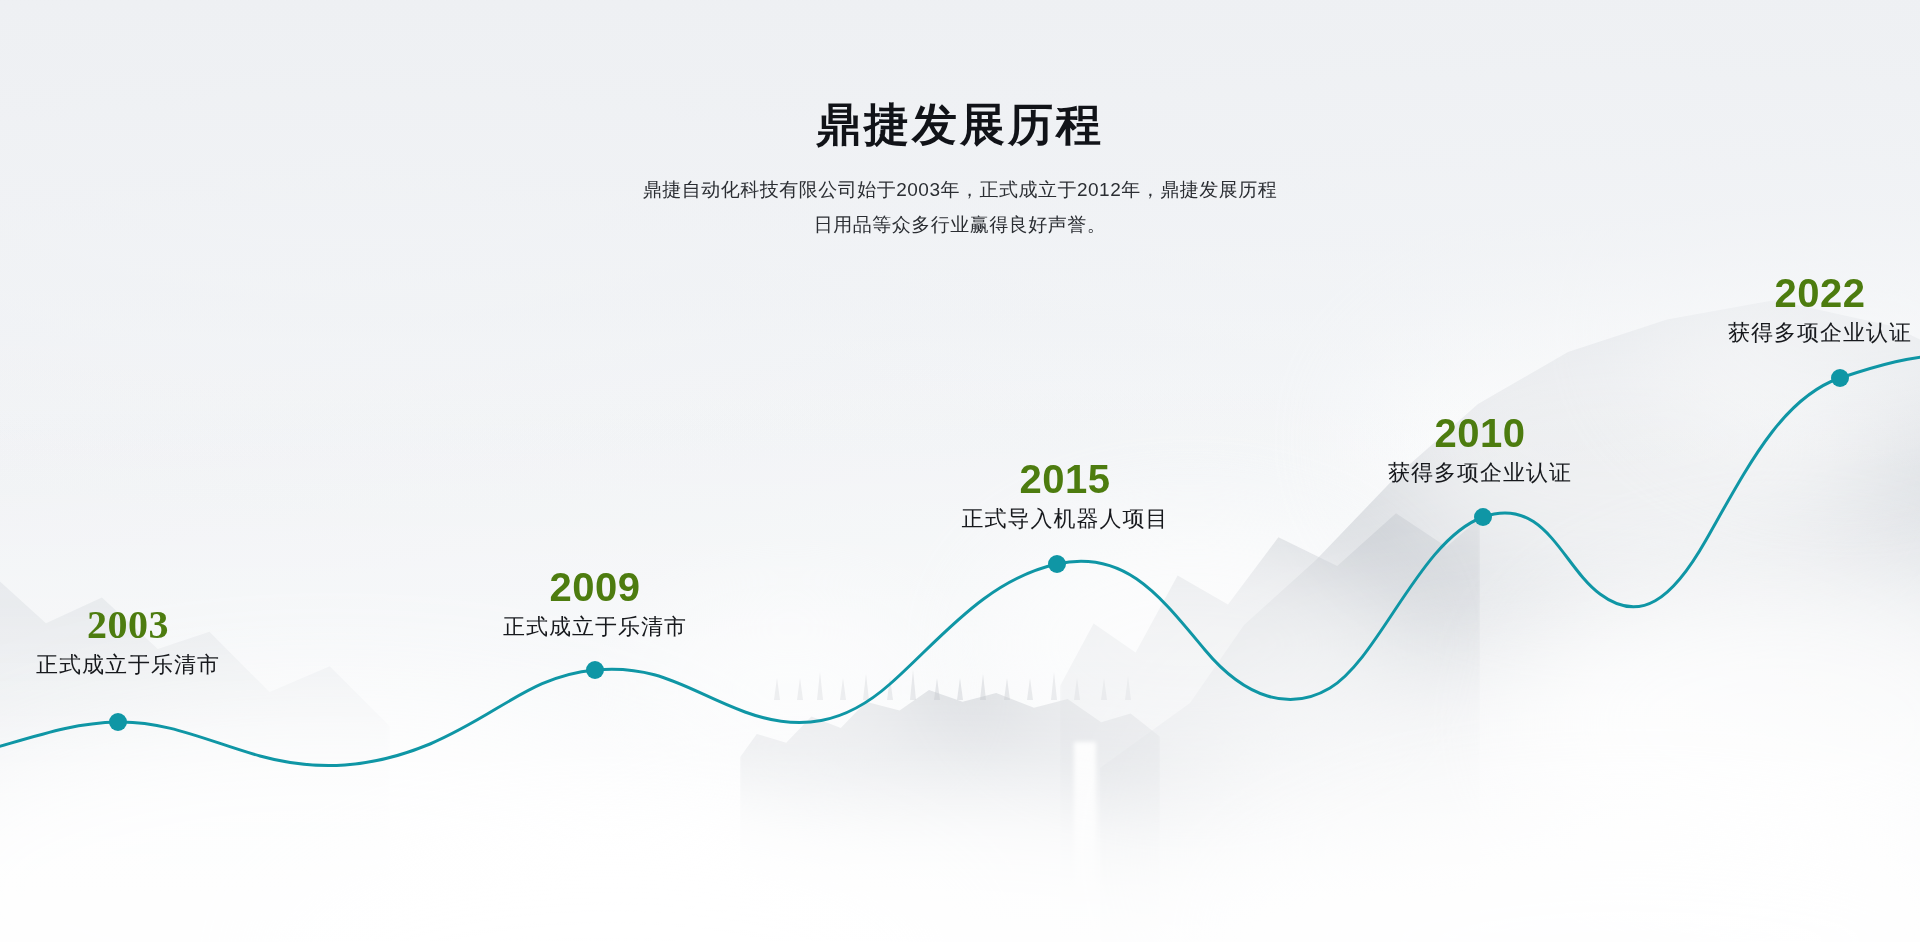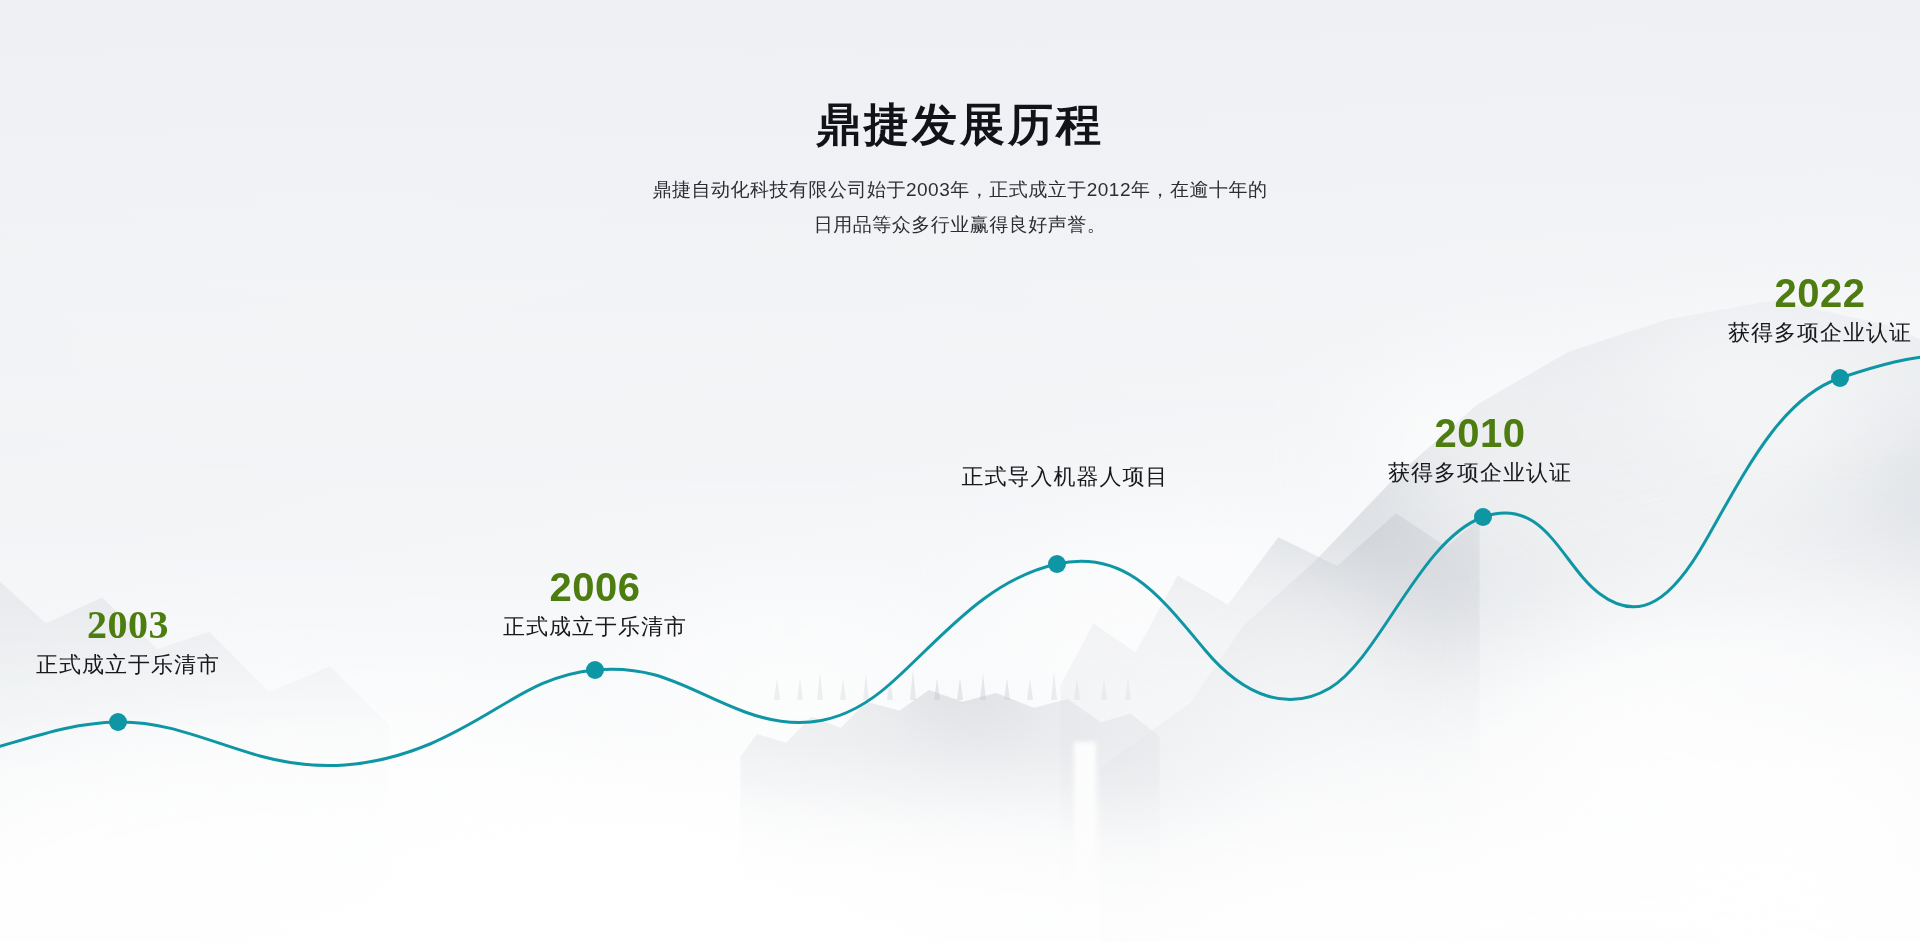--- a/index.html
+++ b/index.html
@@ -186,21 +186,21 @@
   <div class="mist m8"></div>
   <div class="mist m9"></div>
   <div class="mist m10"></div>
 
   <div class="bg-wash"></div>
   <div class="bg-top-wash"></div>
 
   <div class="header">
     <h1 class="title">鼎捷发展历程</h1>
     <div class="subtitle">
-      <div>鼎捷自动化科技有限公司始于2003年，正式成立于2012年，在逾十年的</div>
+      <div>鼎捷自动化科技有限公司始于2003年，正式成立于2012年，鼎捷发展历程</div>
       <div>日用品等众多行业赢得良好声誉。</div>
     </div>
   </div>
 
   <svg class="timeline-svg" viewBox="0 0 1920 950">
     <path id="timeline-path" fill="none" stroke-linecap="round" d="M -20 752 C 40 735, 72 723, 118 722 C 168 721, 210 742, 260 756 C 318 772, 372 768, 430 744 C 500 714, 530 676, 595 670 C 660 664, 690 692, 745 712 C 800 732, 845 724, 890 684 C 940 640, 985 580, 1057 564 C 1125 549, 1160 596, 1205 650 C 1245 698, 1290 712, 1330 688 C 1380 658, 1420 540, 1483 517 C 1545 495, 1562 566, 1600 594 C 1640 624, 1672 600, 1706 540 C 1748 466, 1782 398, 1840 378 C 1888 362, 1910 358, 1930 356" stroke="#0f96a5" stroke-width="3"></path>
     <g id="timeline-dots">
         <circle cx="118" cy="722" r="9" fill="#0f96a5"></circle>
         <circle cx="595" cy="670" r="9" fill="#0f96a5"></circle>
         <circle cx="1057" cy="564" r="9" fill="#0f96a5"></circle>
@@ -208,24 +208,25 @@
         <circle cx="1840" cy="378" r="9" fill="#0f96a5"></circle>
       </g>
   </svg>
 
   <div id="milestones">
       <div class="milestone" style="left: 128px; top: 604px; font-family: Liberation Serif, serif;">
         <div class="year">2003</div>
         <div class="label">正式成立于乐清市</div>
       </div>
       <div class="milestone" style="left: 595px; top: 566px;">
-        <div class="year">2006</div>
+        <div class="year">2009</div>
         <div class="label">正式成立于乐清市</div>
       </div>
       <div class="milestone" style="left: 1065px; top: 458px;">
+        <div class="year">2015</div>
         <div class="label">正式导入机器人项目</div>
       </div>
       <div class="milestone" style="left: 1480px; top: 412px;">
         <div class="year">2010</div>
         <div class="label">获得多项企业认证</div>
       </div>
       <div class="milestone" style="left: 1820px; top: 272px;">
         <div class="year">2022</div>
         <div class="label">获得多项企业认证</div>
       </div>

